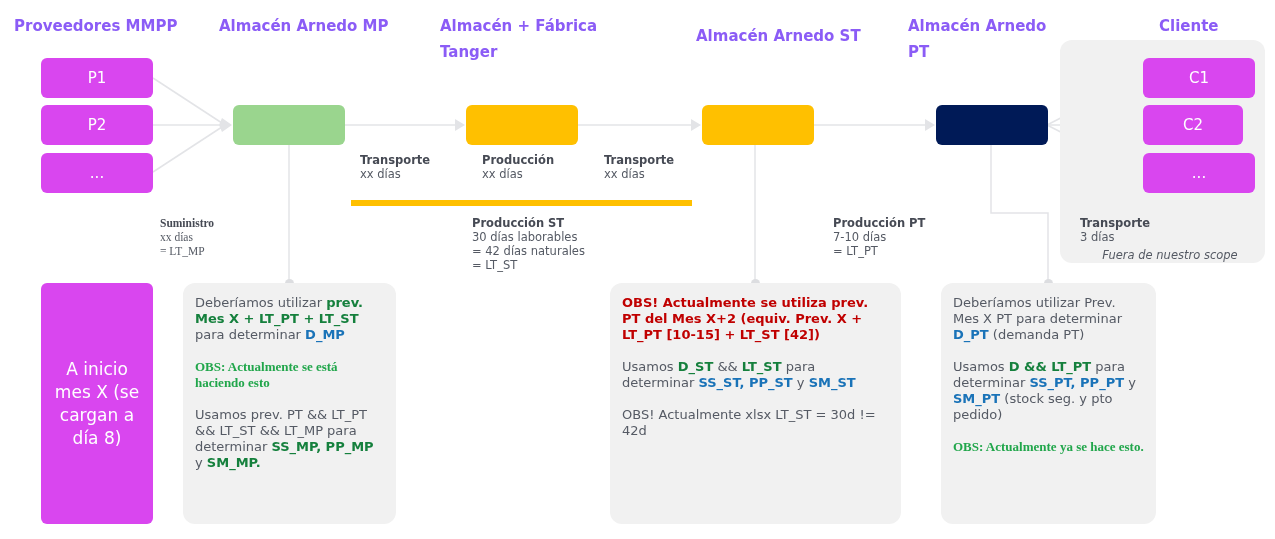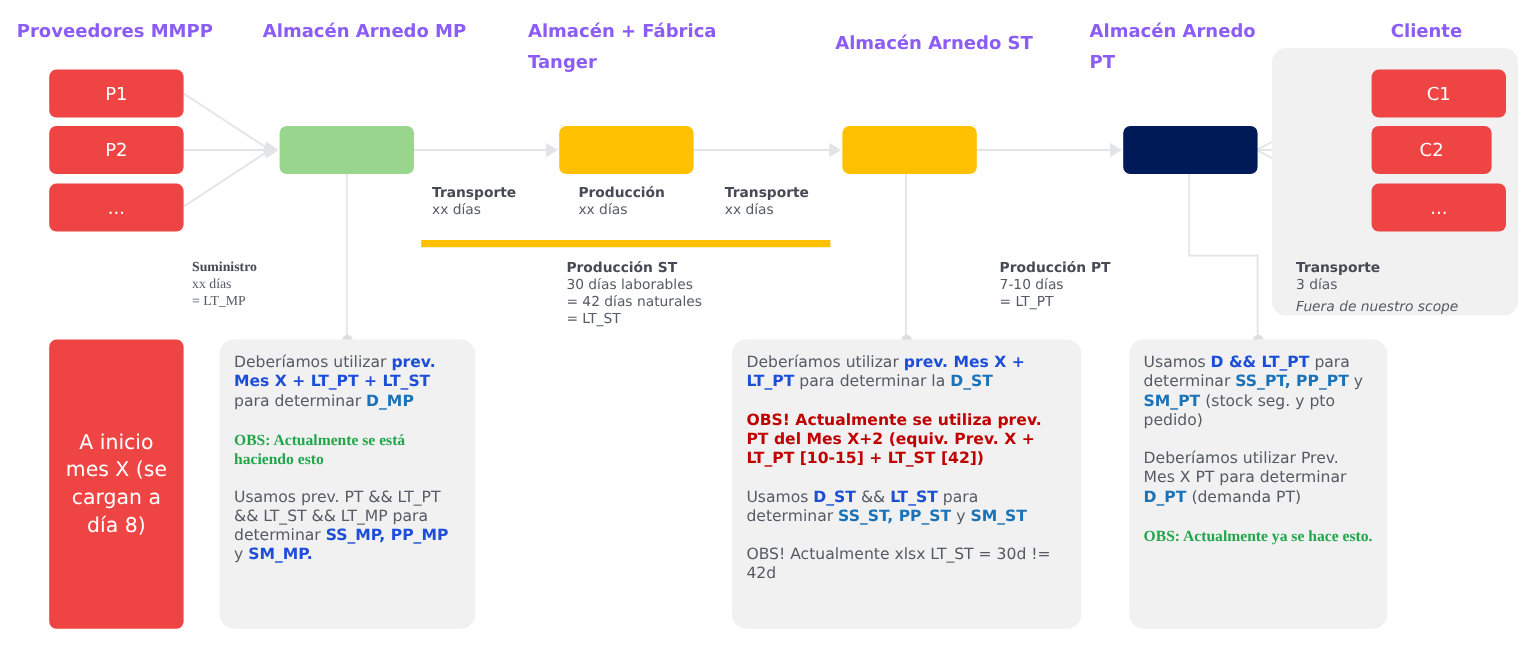--- a/index.html
+++ b/index.html
@@ -1,26 +1,26 @@
 <!DOCTYPE html>
 <html><head>
 <meta charset="utf-8">
 <style>
   html, body { margin:0; padding:0; background:#ffffff; }
   body { width:1275px; height:539px; position:relative; overflow:hidden;
          font-family:"DejaVu Sans", "Liberation Sans", sans-serif; color:#464a54; }
   .abs { position:absolute; }
   .header { font-weight:bold; font-size:15px; color:#8b5cf6; line-height:26px; }
   .node { position:absolute; border-radius:6px; }
-  .teal { background:#ef4444; color:#ffffff; font-size:15px; display:flex; align-items:center; justify-content:center; }
+  .teal { background:#d946ef; color:#ffffff; font-size:15px; display:flex; align-items:center; justify-content:center; }
   .label { position:absolute; font-size:11.5px; line-height:14px; color:#555a64; }
   .label b { color:#464a54; }
   .card { position:absolute; background:#f1f1f1; border-radius:12px; font-size:13px; line-height:16px; color:#555a64; padding:12px 12px; box-sizing:border-box; }
   .card p { margin:0 0 16px 0; }
-  .card b { color:#1d4ed8; }
+  .card b { color:#15803d; }
   .blue { color:#1a73b8 !important; font-weight:bold; }
   .green { color:#21a64b !important; font-weight:bold;font-family:Liberation Serif, serif; }
   .red { color:#c00000 !important; font-weight:bold; }
   .dot { position:absolute; width:9px; height:9px; border-radius:50%; background:#dcdde0; }
   svg.lines { position:absolute; left:0; top:0; }
 </style>
 </head>
 <body>
 
 <svg class="lines" width="1275" height="539">
@@ -99,38 +99,37 @@
 </div>
 <div class="label" style="left:833px;top:216px;">
   <b>Producción PT</b><br>
   <span>7-10 días</span><br>
   <span>= LT_PT</span>
 </div>
 <div class="label" style="left:1080px;top:216px;">
   <b>Transporte</b><br>
   <span>3 días</span>
 </div>
-<div class="label" style="left:1080px;top:248px;width:180px;text-align:left;font-style:italic;">Fuera de nuestro scope</div>
+<div class="label" style="left:1080px;top:248px;width:180px;text-align:center;font-style:italic;">Fuera de nuestro scope</div>
 
 <div class="node teal" style="left:41px;top:283px;width:112px;height:241px;font-size:17px;line-height:23px;text-align:center;padding:0 12px;box-sizing:border-box;">A inicio mes X (se cargan a día 8)</div>
 
 <div class="dot" style="left:285px;top:279px;"></div>
 <div class="dot" style="left:751px;top:279px;"></div>
 <div class="dot" style="left:1044px;top:279px;"></div>
 
 <div class="card" style="left:183px;top:283px;width:213px;height:241px;">
   <p><span>Deberíamos utilizar </span><b>prev. Mes X + LT_PT + LT_ST</b><span> para determinar </span><span class="blue">D_MP</span></p>
   <p class="green">OBS: Actualmente se está haciendo esto</p>
   <p><span>Usamos prev. PT &amp;&amp; LT_PT &amp;&amp; LT_ST &amp;&amp; LT_MP para determinar </span><b>SS_MP, PP_MP</b><span> y </span><b>SM_MP.</b></p>
 </div>
 
 <div class="card" style="left:610px;top:283px;width:291px;height:241px;">
-  <p><span>Deberíamos utilizar </span><b>prev. Mes X + LT_PT</b><span> para determinar la </span><span class="blue">D_ST</span></p>
   <p class="red">OBS! Actualmente se utiliza prev. PT del Mes X+2 (equiv. Prev. X + LT_PT [10-15] + LT_ST [42])</p>
   <p><span>Usamos </span><b>D_ST</b><span> &amp;&amp; </span><b>LT_ST</b><span> para determinar </span><span class="blue">SS_ST,  PP_ST</span><span> y </span><span class="blue">SM_ST</span></p>
   <p>OBS! Actualmente xlsx LT_ST = 30d != 42d</p>
 </div>
 
 <div class="card" style="left:941px;top:283px;width:215px;height:241px;">
+  <p><span>Deberíamos utilizar Prev. Mes X PT para determinar </span><span class="blue">D_PT</span><span> (demanda PT)</span></p>
   <p><span>Usamos </span><b>D &amp;&amp; LT_PT</b><span> para determinar </span><span class="blue">SS_PT, PP_PT</span><span> y </span><span class="blue">SM_PT</span><span> (stock seg. y pto pedido)</span></p>
-  <p><span>Deberíamos utilizar Prev. Mes X PT para determinar </span><span class="blue">D_PT</span><span> (demanda PT)</span></p>
   <p class="green">OBS: Actualmente ya se hace esto.</p>
 </div>
 
 </body></html>

